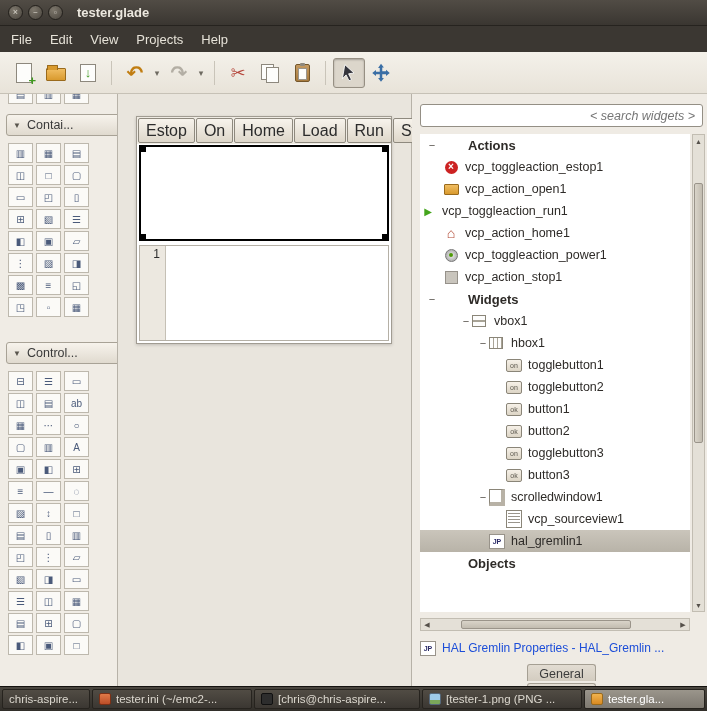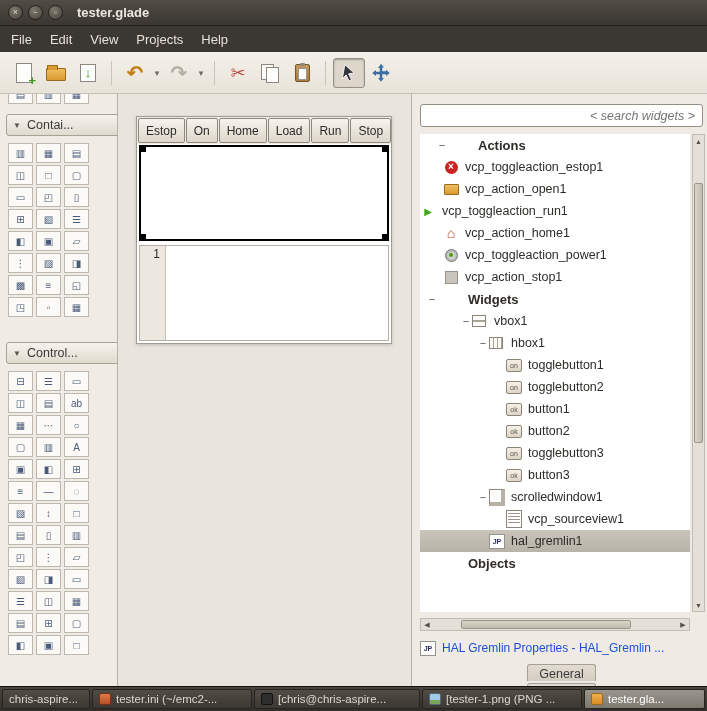--- a/index.html
+++ b/index.html
@@ -74,21 +74,21 @@
   .pgrid.g2{height:310px;}
   .pcell{display:inline-block;width:25px;height:20px;line-height:19px;margin:1px 3px 1px 0;
     border:1px solid #bdb8ad;background:#fbfaf7;color:#4a5a7a;font-size:10px;text-align:center;
     overflow:hidden;vertical-align:top;}
   
   .canvas{position:absolute;left:118px;top:94px;width:294px;height:592px;
     background:#e9e5dd;border-right:1px solid #b7b2a8;}
   .design{position:absolute;left:18px;top:22px;width:256px;height:228px;
     background:#fff;border:1px solid #a19c92;box-shadow:0 1px 3px rgba(0,0,0,.18);}
   .dtoolbar{display:flex;height:27px;background:#efebe3;align-items:stretch;padding:1px 0 1px 1px;}
-  .dbtn{font-size:12px;color:#2c2c2c;background:linear-gradient(#f7f3ec,#ded7ca);
+  .dbtn{font-size:16px;color:#2c2c2c;background:linear-gradient(#f7f3ec,#ded7ca);
     border:1px solid #8e897e;border-radius:2px;padding:0 7px;display:flex;align-items:center;margin-right:1px;}
   .dblack{position:absolute;left:2px;top:28px;right:2px;height:96px;background:#fff;border:2px solid #000;}
   .hdl{position:absolute;width:7px;height:7px;background:#000;}
   .hdl.tl{left:-2px;top:-2px;} .hdl.tr{right:-2px;top:-2px;}
   .hdl.bl{left:-2px;bottom:-2px;} .hdl.br{right:-2px;bottom:-2px;}
   .dsrc{position:absolute;left:2px;top:128px;right:2px;bottom:2px;background:#fff;
     border:1px solid #b5b0a6;display:flex;}
   .dgutter{width:26px;background:#ece8e0;border-right:1px solid #c5c0b5;font-size:12px;
     color:#2c2c2c;text-align:right;padding:1px 5px 0 0;}
   .dtext{flex:1;background:#fff;}
@@ -263,21 +263,21 @@
       <div class="dgutter">1</div>
       <div class="dtext"></div>
     </div>
   </div>
 </div>
 
 <div class="rpanel">
   <input class="search" placeholder="&lt; search widgets &gt;" style="">
 
   <div class="tree">
-    <div class="trow hdr" style="padding-left:16px">
+    <div class="trow hdr" style="padding-left:6px">
         <span class="exp"></span>
         <span class="tlabel">Actions</span>
       </div>
     <div class="trow" style="padding-left:23px">
         <span class="wicon i-estop"></span>
         <span class="tlabel">vcp_toggleaction_estop1</span>
       </div>
     <div class="trow" style="padding-left:23px">
         <span class="wicon i-open"></span>
         <span class="tlabel">vcp_action_open1</span>

